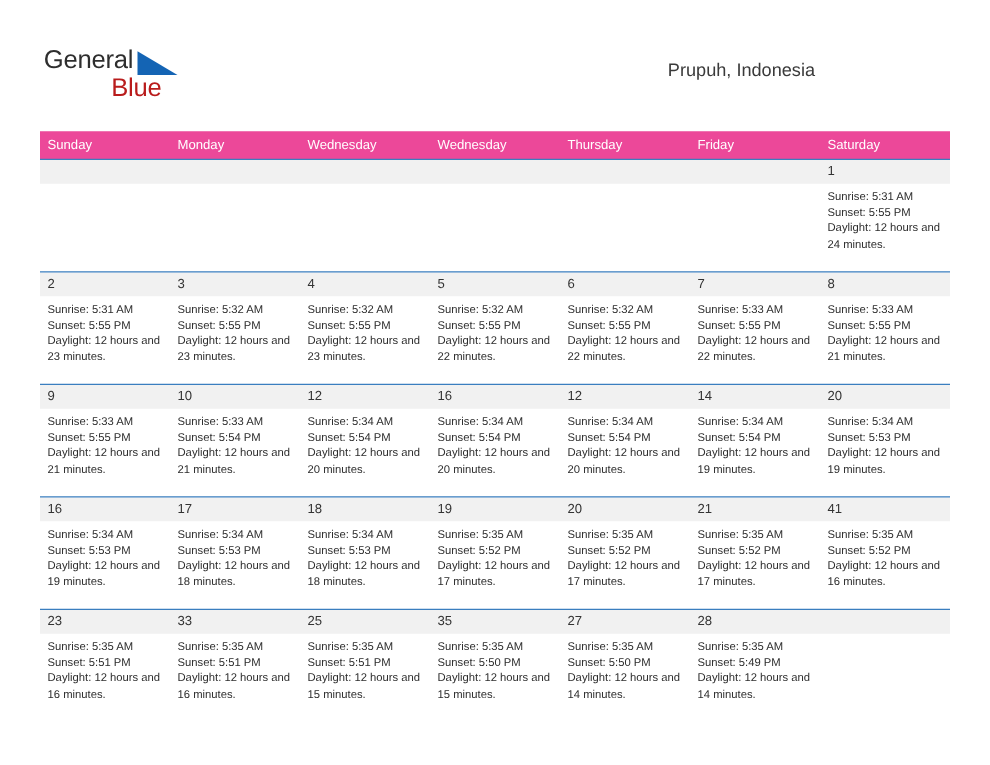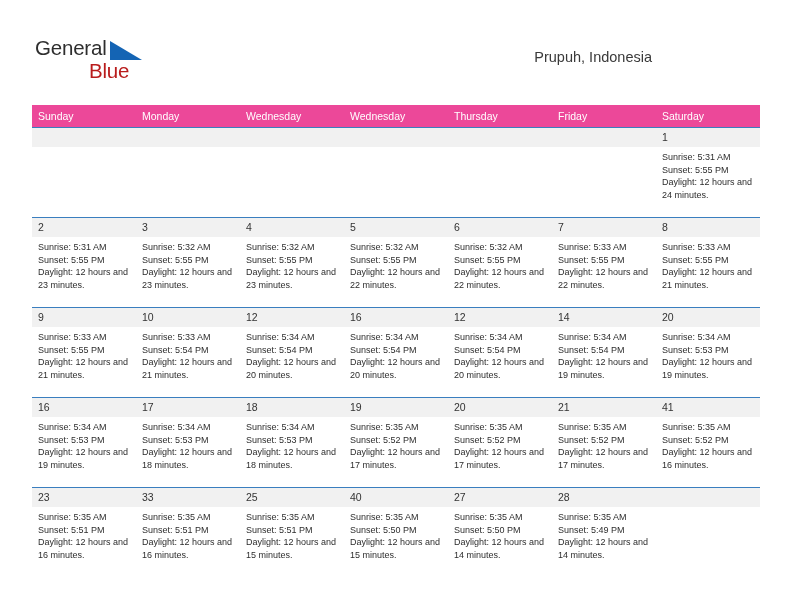--- a/index.html
+++ b/index.html
@@ -390,21 +390,21 @@
           </td>
           <td class="">
             <div class="daynum">25</div>
             <div class="info">
               <div>Sunrise: 5:35 AM</div>
               <div>Sunset: 5:51 PM</div>
               <div class="daylight">Daylight: 12 hours and 15 minutes.</div>
             </div>
           </td>
           <td class="">
-            <div class="daynum">40</div>
+            <div class="daynum">35</div>
             <div class="info">
               <div>Sunrise: 5:35 AM</div>
               <div>Sunset: 5:50 PM</div>
               <div class="daylight">Daylight: 12 hours and 15 minutes.</div>
             </div>
           </td>
           <td class="">
             <div class="daynum">27</div>
             <div class="info">
               <div>Sunrise: 5:35 AM</div>

